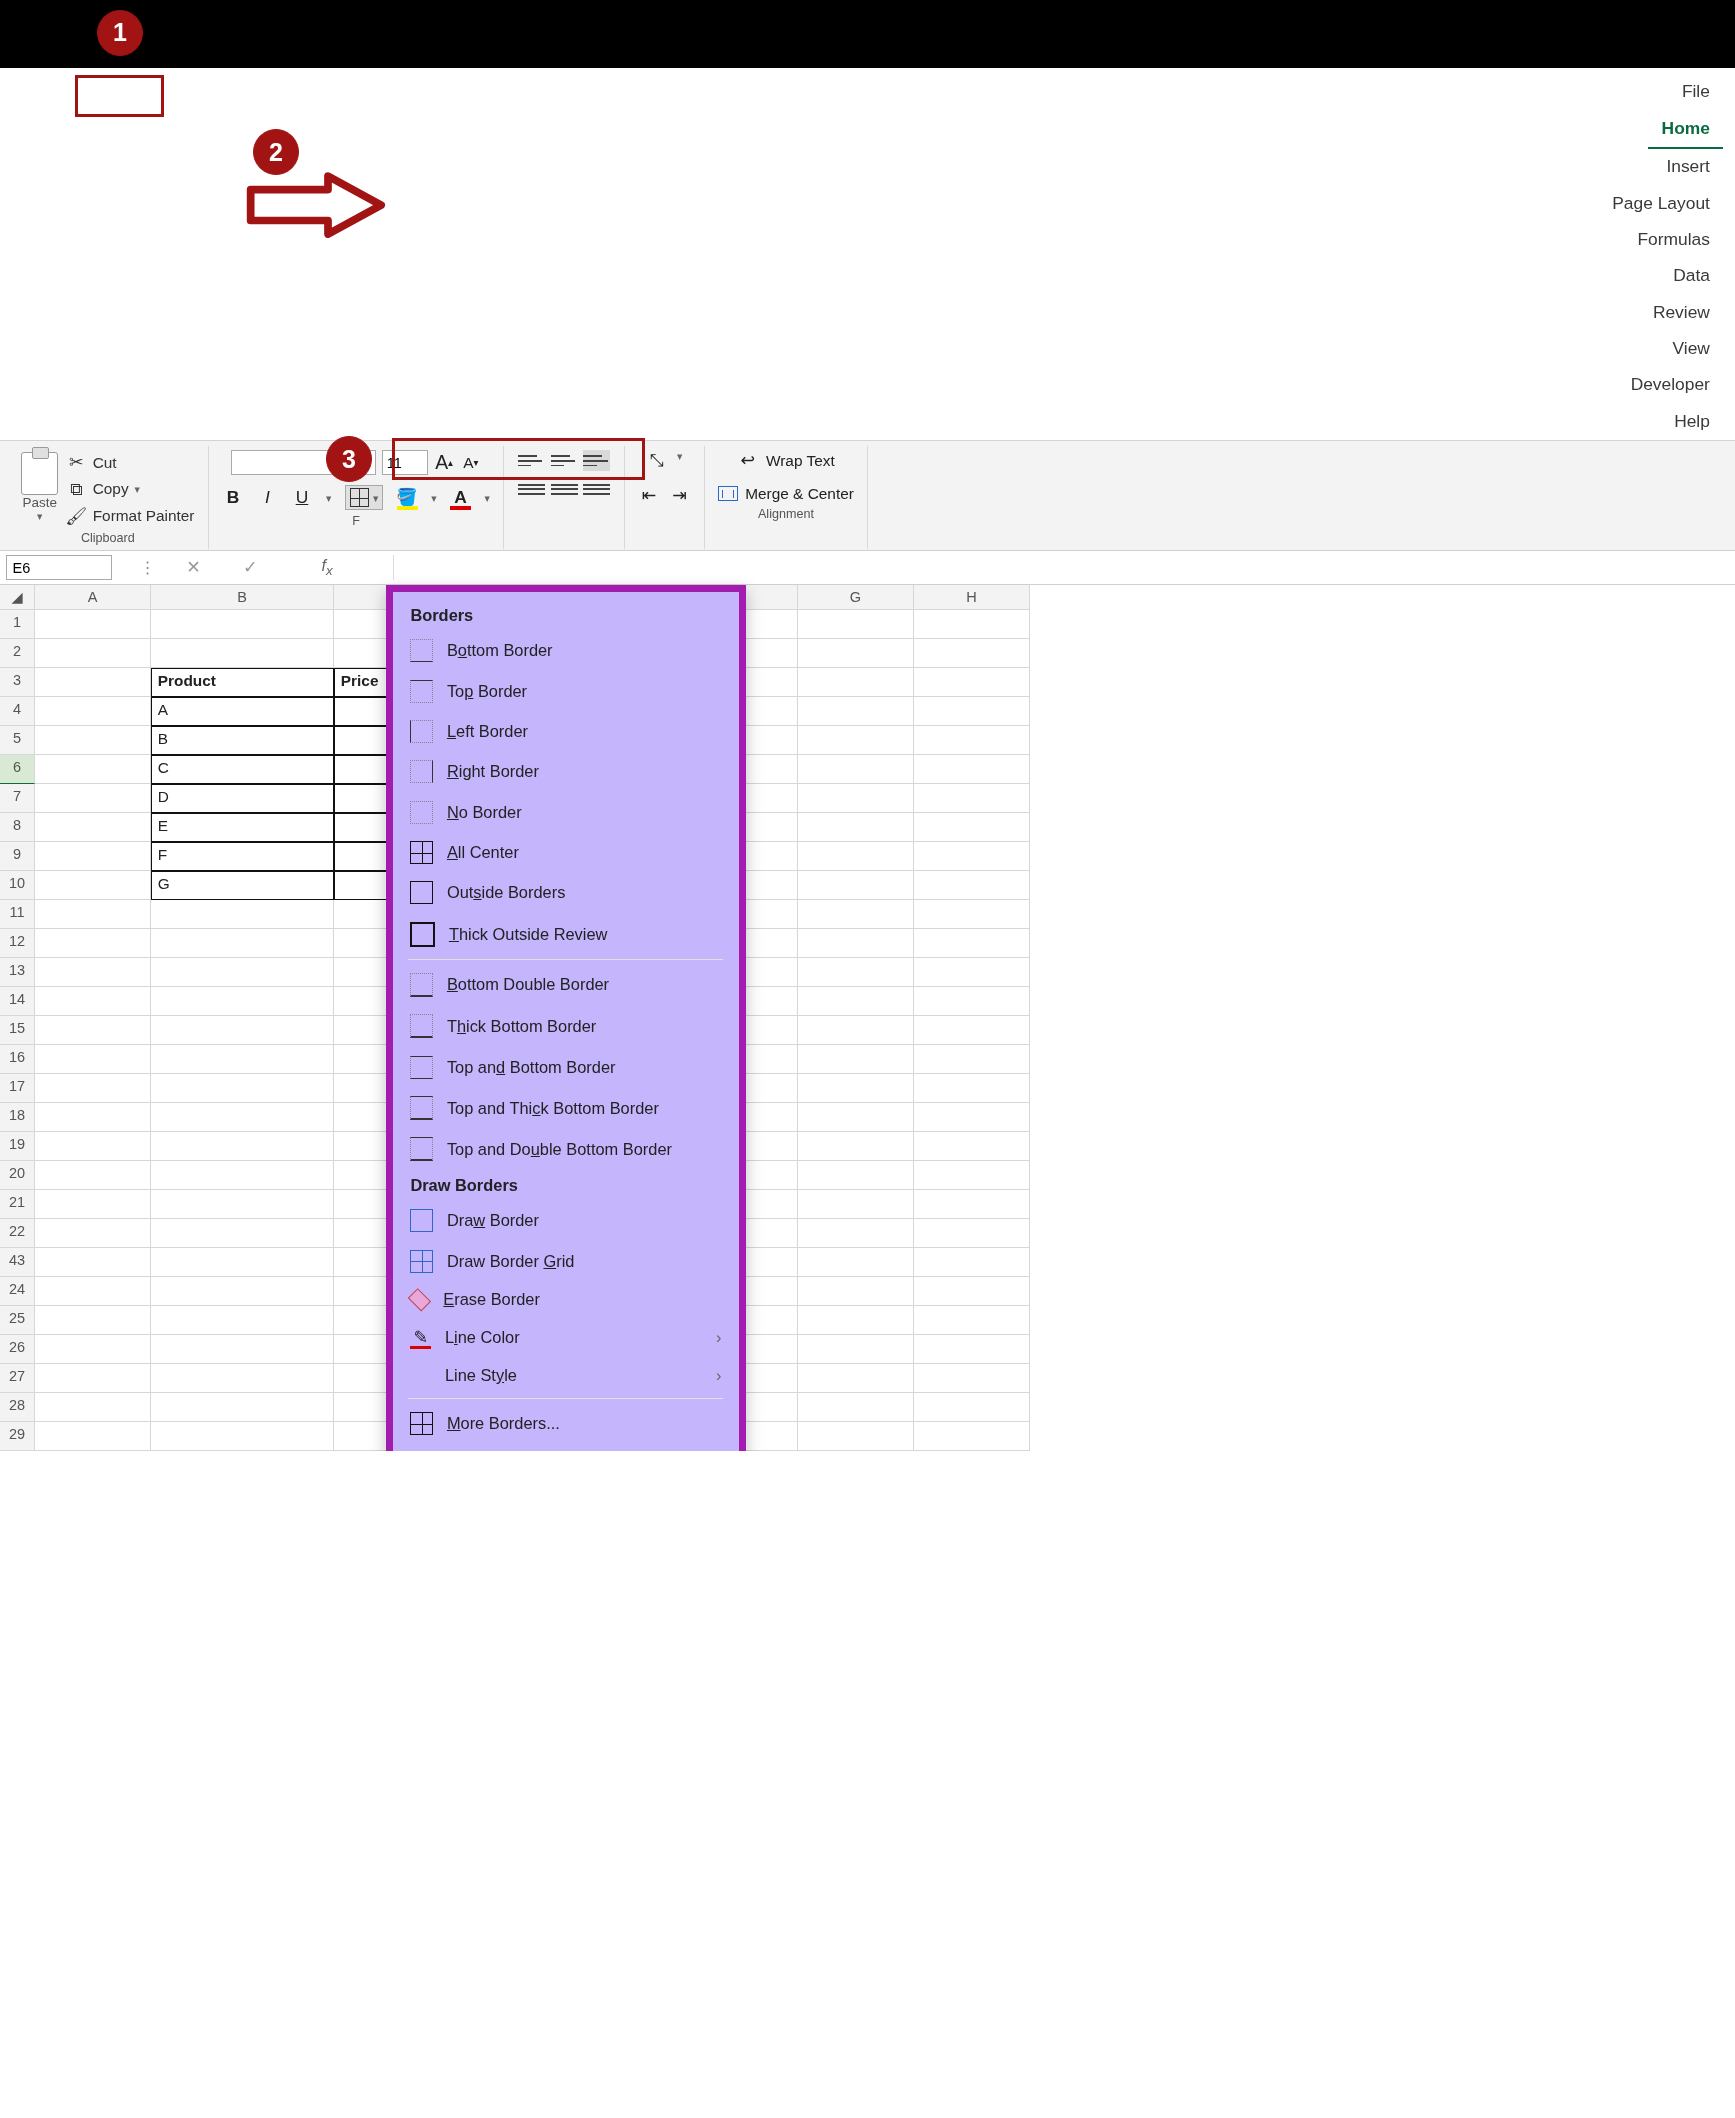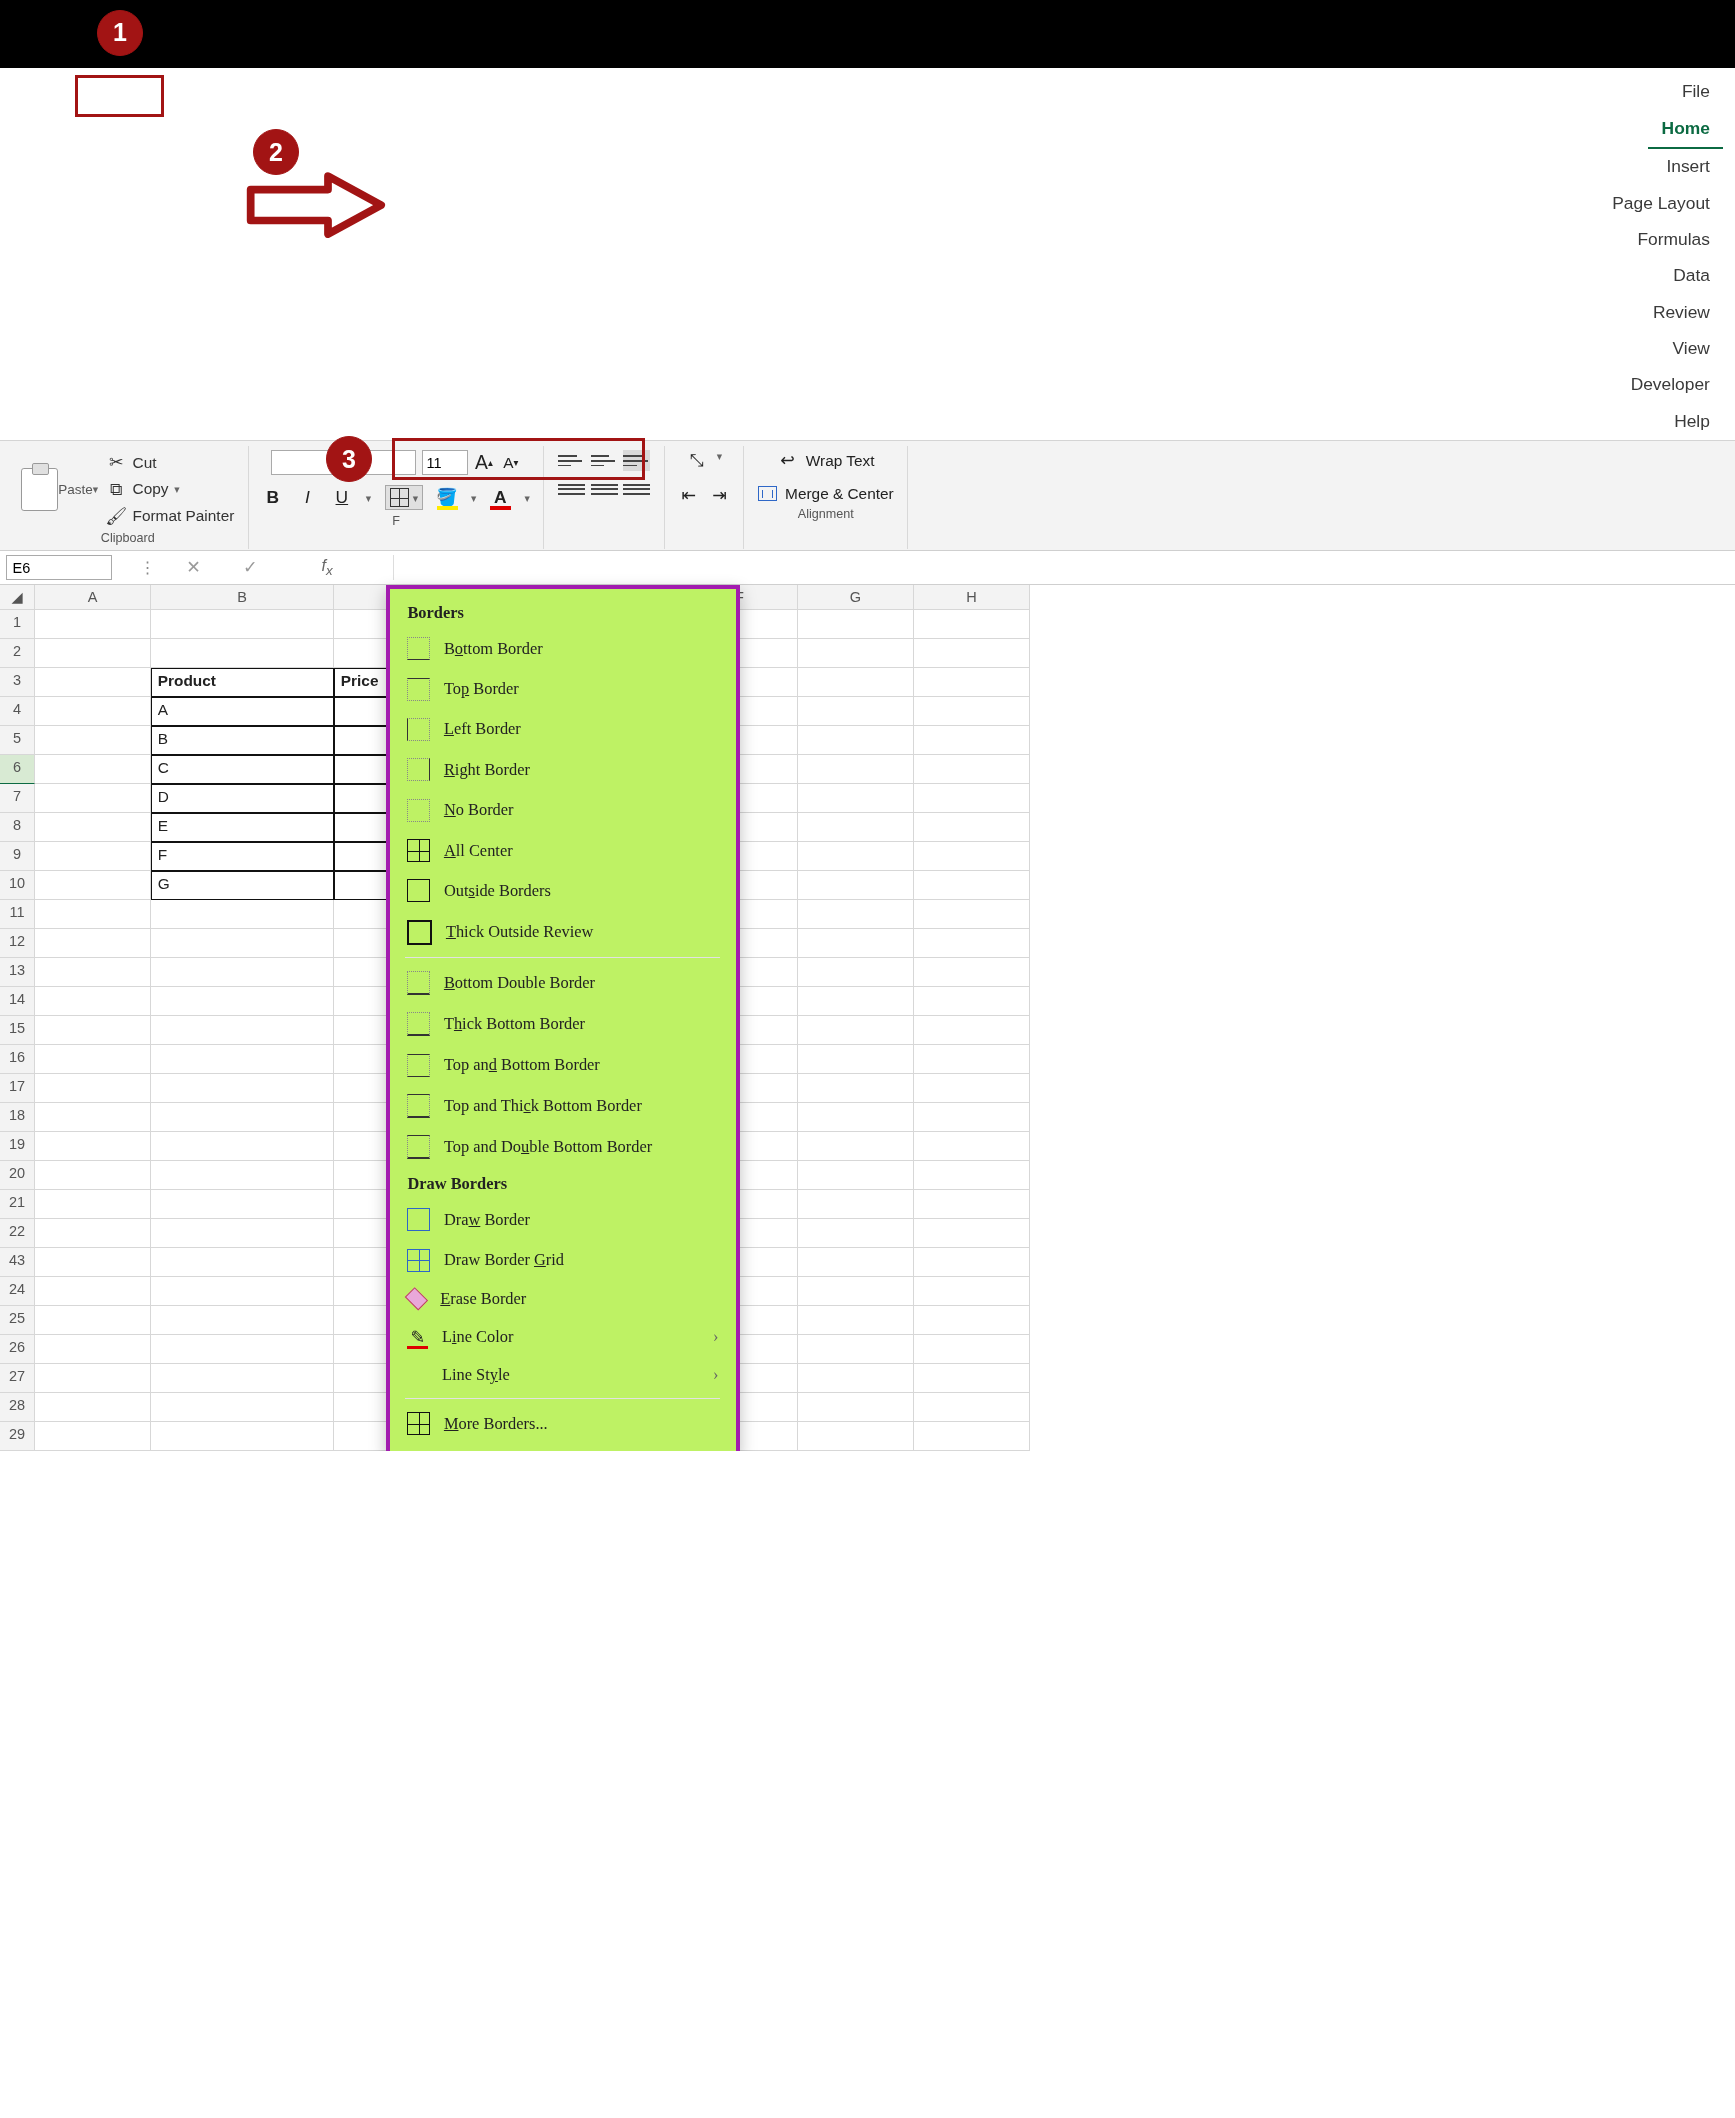--- a/index.html
+++ b/index.html
@@ -4,21 +4,21 @@
 <style>
   html,body{margin:0;padding:0;font-family:"Segoe UI",Arial,sans-serif;background:#fff;color:#222;}
   .topbar{background:#000;height:68px;}
   .ribbon-tabs{display:flex;align-items:flex-end;padding:5.8px 11.6px 0 11.6px;background:#fff;border-bottom:1px solid #d4d4d4;}
   .ribbon-tab{padding:7.7px 13.5px;font-size:17.4px;color:#3a3a3a;cursor:pointer;}
   .ribbon-tab.active{color:#0b6a42;font-weight:600;border-bottom:2.9px solid #0b6a42;}
   .ribbon-body{display:flex;background:#f3f3f3;border-bottom:1px solid #cfcfcf;padding:5.8px 7.7px 1.9px 7.7px;}
   .ribbon-group{display:flex;flex-direction:column;align-items:center;border-right:1px solid #d8d8d8;padding:3.9px 13.5px;}
   .ribbon-group-label{font-size:12.6px;color:#555;margin-top:3.9px;}
   .clip-col{display:flex;}
-  .paste-block{display:flex;flex-direction:row;align-items:center;padding:1.9px 7.7px 0 0;}
+  .paste-block{display:flex;flex-direction:column;align-items:center;padding:1.9px 7.7px 0 0;}
   .paste-icon{width:35px;height:41px;border:1px solid #999;border-radius:2.9px;position:relative;background:#fff;}
   .paste-icon::before{content:"";position:absolute;top:-5.8px;left:9.7px;width:15.4px;height:9.7px;border:1px solid #999;border-radius:1.9px;background:#e0e0e0;}
   .paste-label{font-size:13.5px;color:#555;}
   .clip-list{display:flex;flex-direction:column;gap:5.8px;padding-top:1.9px;}
   .clip-item{display:flex;align-items:center;gap:5.8px;font-size:15.4px;color:#333;cursor:pointer;}
   .font-top{display:flex;align-items:center;gap:5.8px;margin-bottom:9.7px;}
   .font-name{width:145px;height:25px;border:1px solid #aaa;background:#fff;font-size:14.5px;padding:1.9px 3.9px;box-sizing:border-box;}
   .font-size{width:46px;height:25px;border:1px solid #aaa;background:#fff;font-size:14.5px;padding:1.9px 3.9px;box-sizing:border-box;}
   .biu-row{display:flex;align-items:center;gap:13.5px;}
   .ico{width:21px;height:21px;display:inline-flex;align-items:center;justify-content:center;font-size:17.4px;}
@@ -32,21 +32,21 @@
   .fx{font-style:italic;color:#666;margin:0 25px;}
   .sheet{position:relative;display:grid;grid-template-columns:35px repeat(8,116px);font-size:15.4px;}
   .hcell,.rcell,.cell{border-right:1px solid #d7d7d7;border-bottom:1px solid #d7d7d7;box-sizing:border-box;}
   .hcell{background:#f3f3f3;text-align:center;font-size:14.5px;padding:3.9px 0;color:#555;}
   .rcell{background:#f3f3f3;text-align:center;font-size:14.5px;padding:3.9px 0;color:#555;}
   .cell{height:29px;padding:2.9px 5.8px;}
   .bold{font-weight:700;}
   .tbl-border{border:1px solid #111 !important;}
   .rcell.sel{background:#d8ead3;border-bottom:1px solid #0b6a42;}
   
-  .dropdown{position:absolute;top:0;left:386px;width:338px;background:#bef264;border:4px solid #a21caf;box-shadow:0 5.8px 15.4px rgba(0,0,0,.25);padding:7.7px 3.9px;z-index:20;font-family:Liberation Serif, serif;}
+  .dropdown{position:absolute;top:0;left:386px;width:338px;background:#c4b5fd;border:7px solid #a21caf;box-shadow:0 5.8px 15.4px rgba(0,0,0,.25);padding:7.7px 3.9px;z-index:20;}
   .dd-section{font-weight:700;padding:5.8px 13.5px;font-size:16.4px;}
   .dd-item{display:flex;align-items:center;gap:13.5px;padding:8.7px 13.5px;font-size:16.4px;cursor:pointer;}
   .dd-icon{width:21px;height:21px;border:1px solid #888;position:relative;flex:0 0 21px;}
   .dd-icon.full{border:1.9px solid #111;}
   .dd-icon.dotted{border:1px dotted #888;}
   .dd-sep{height:1px;background:#e2e2e2;margin:3.9px 11.6px;}
   .dd-item .arrow{margin-left:auto;color:#666;}
   
   .callout{position:absolute;width:44px;height:44px;border-radius:50%;background:#a21414;color:#fff;display:flex;align-items:center;justify-content:center;font-weight:700;font-size:25px;z-index:40;border:1.9px solid #a21414;}
   .redbox{position:absolute;border:3.9px solid #a21414;z-index:30;box-sizing:border-box;}

